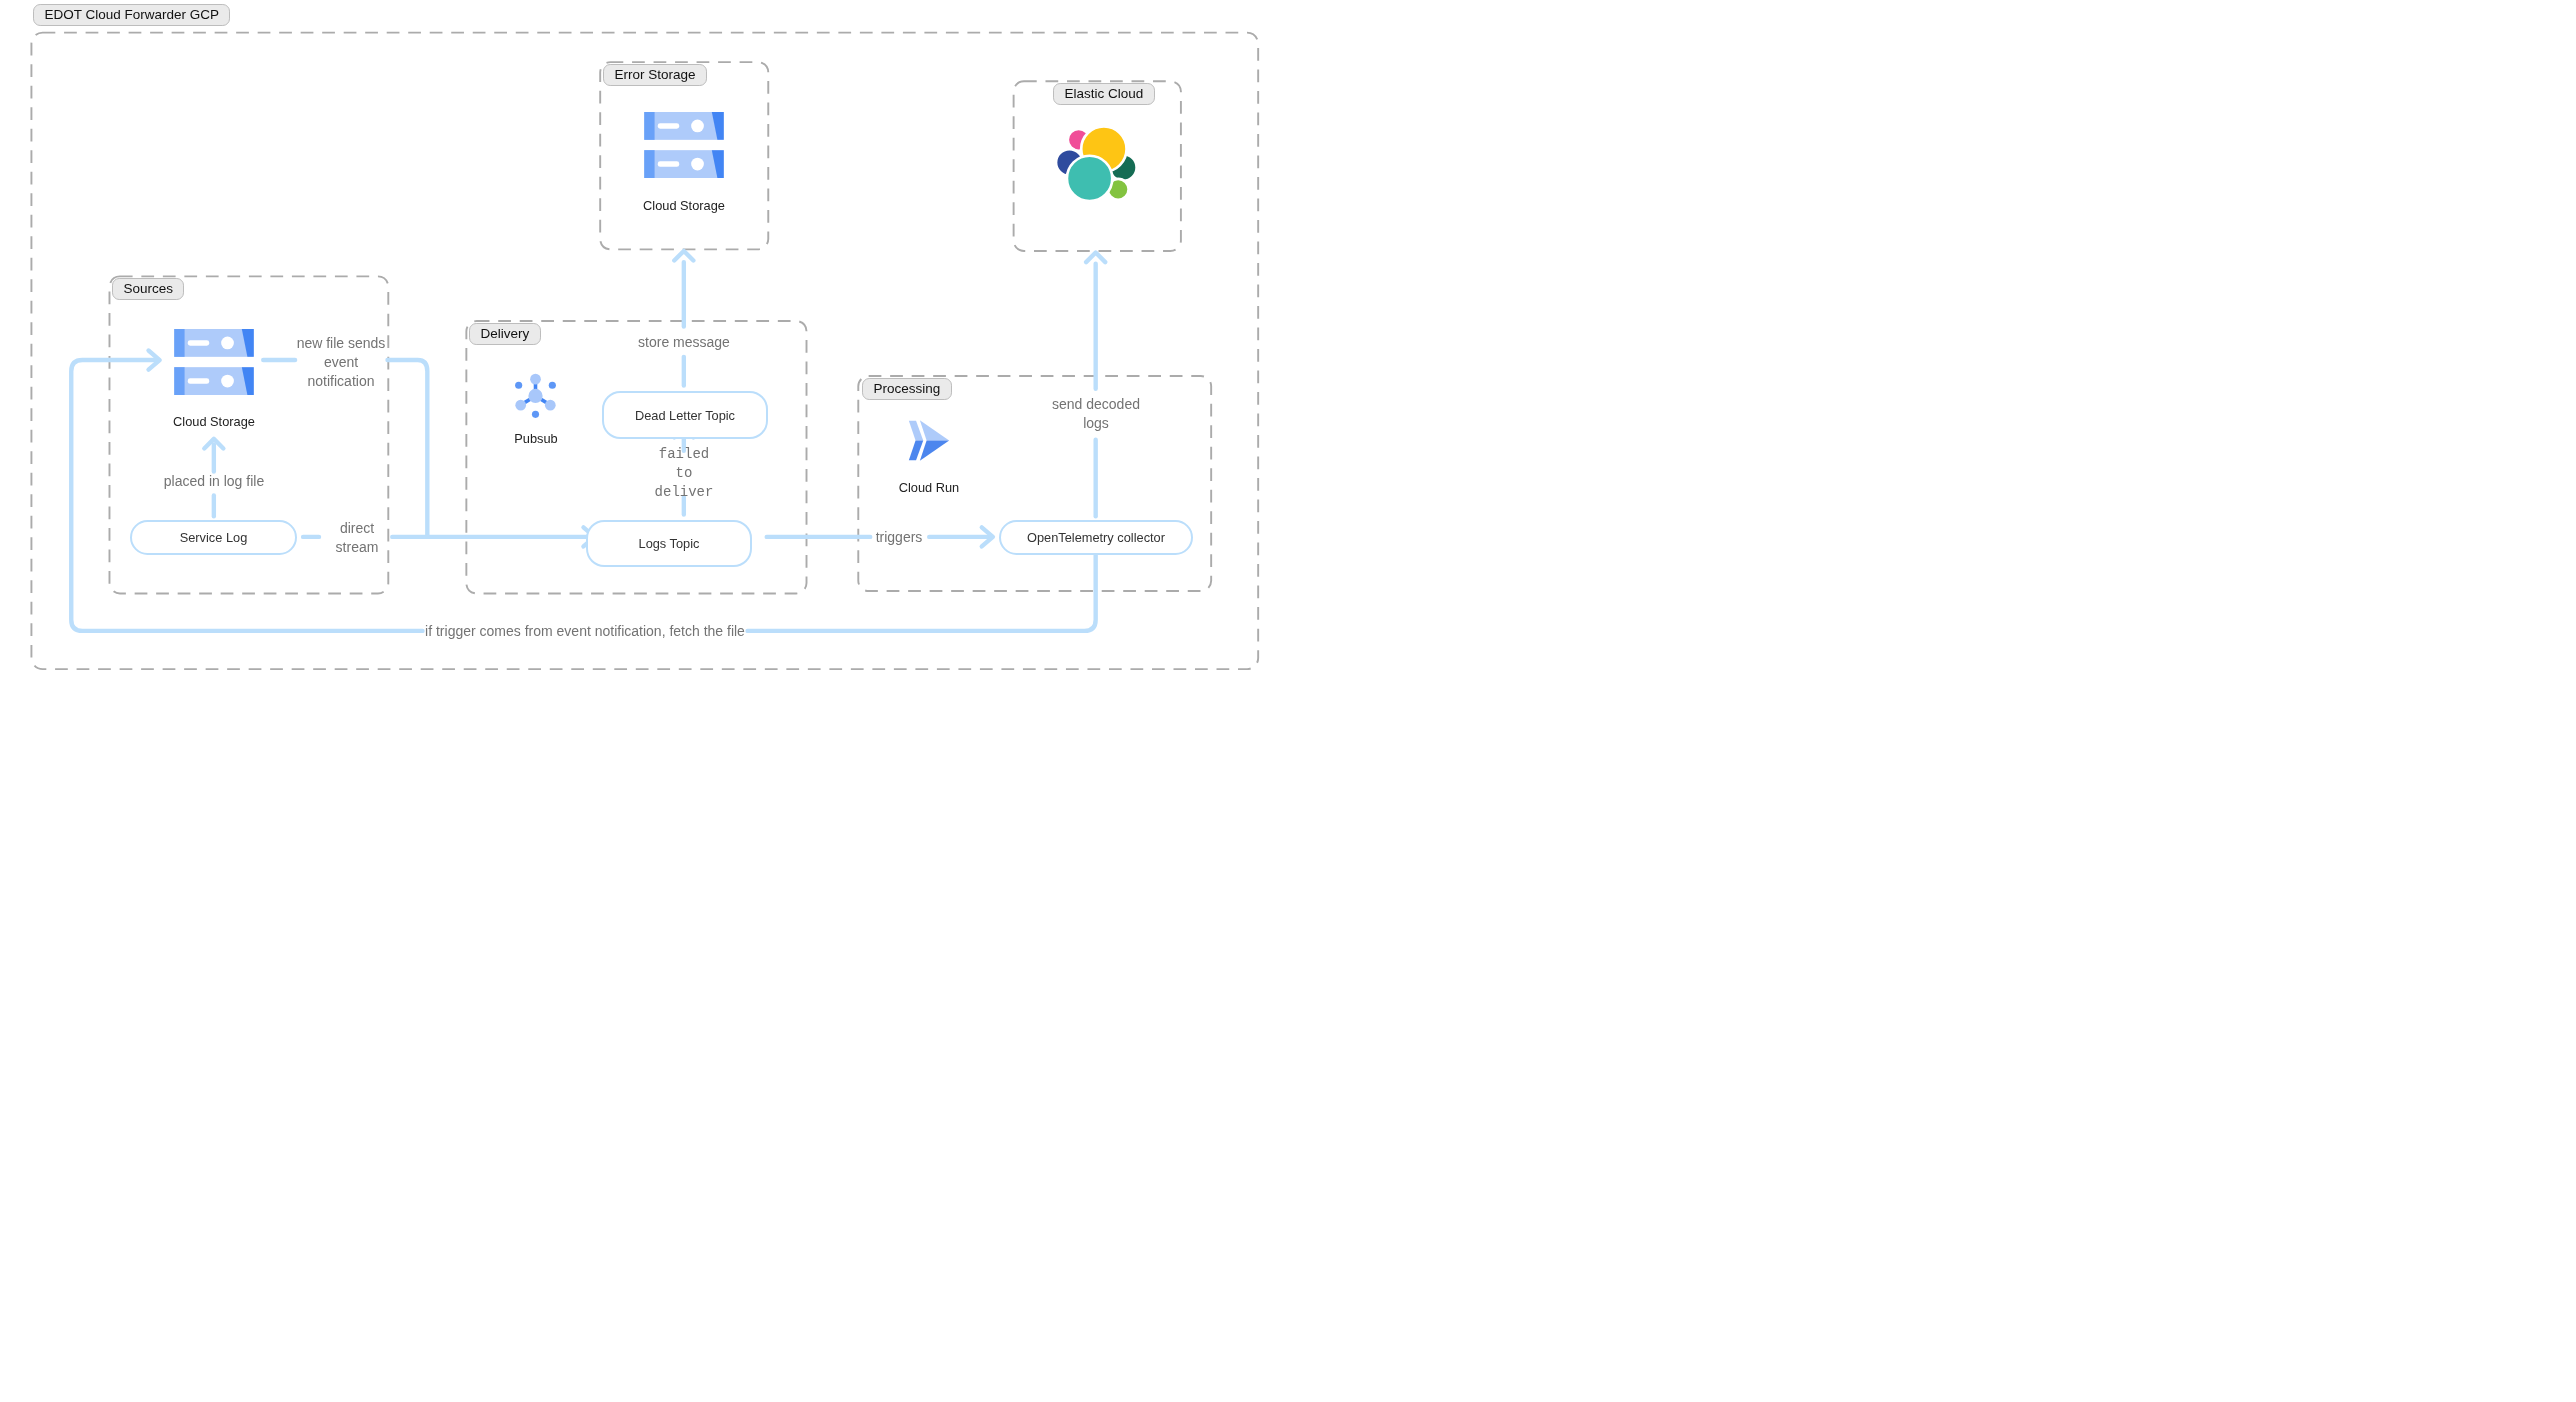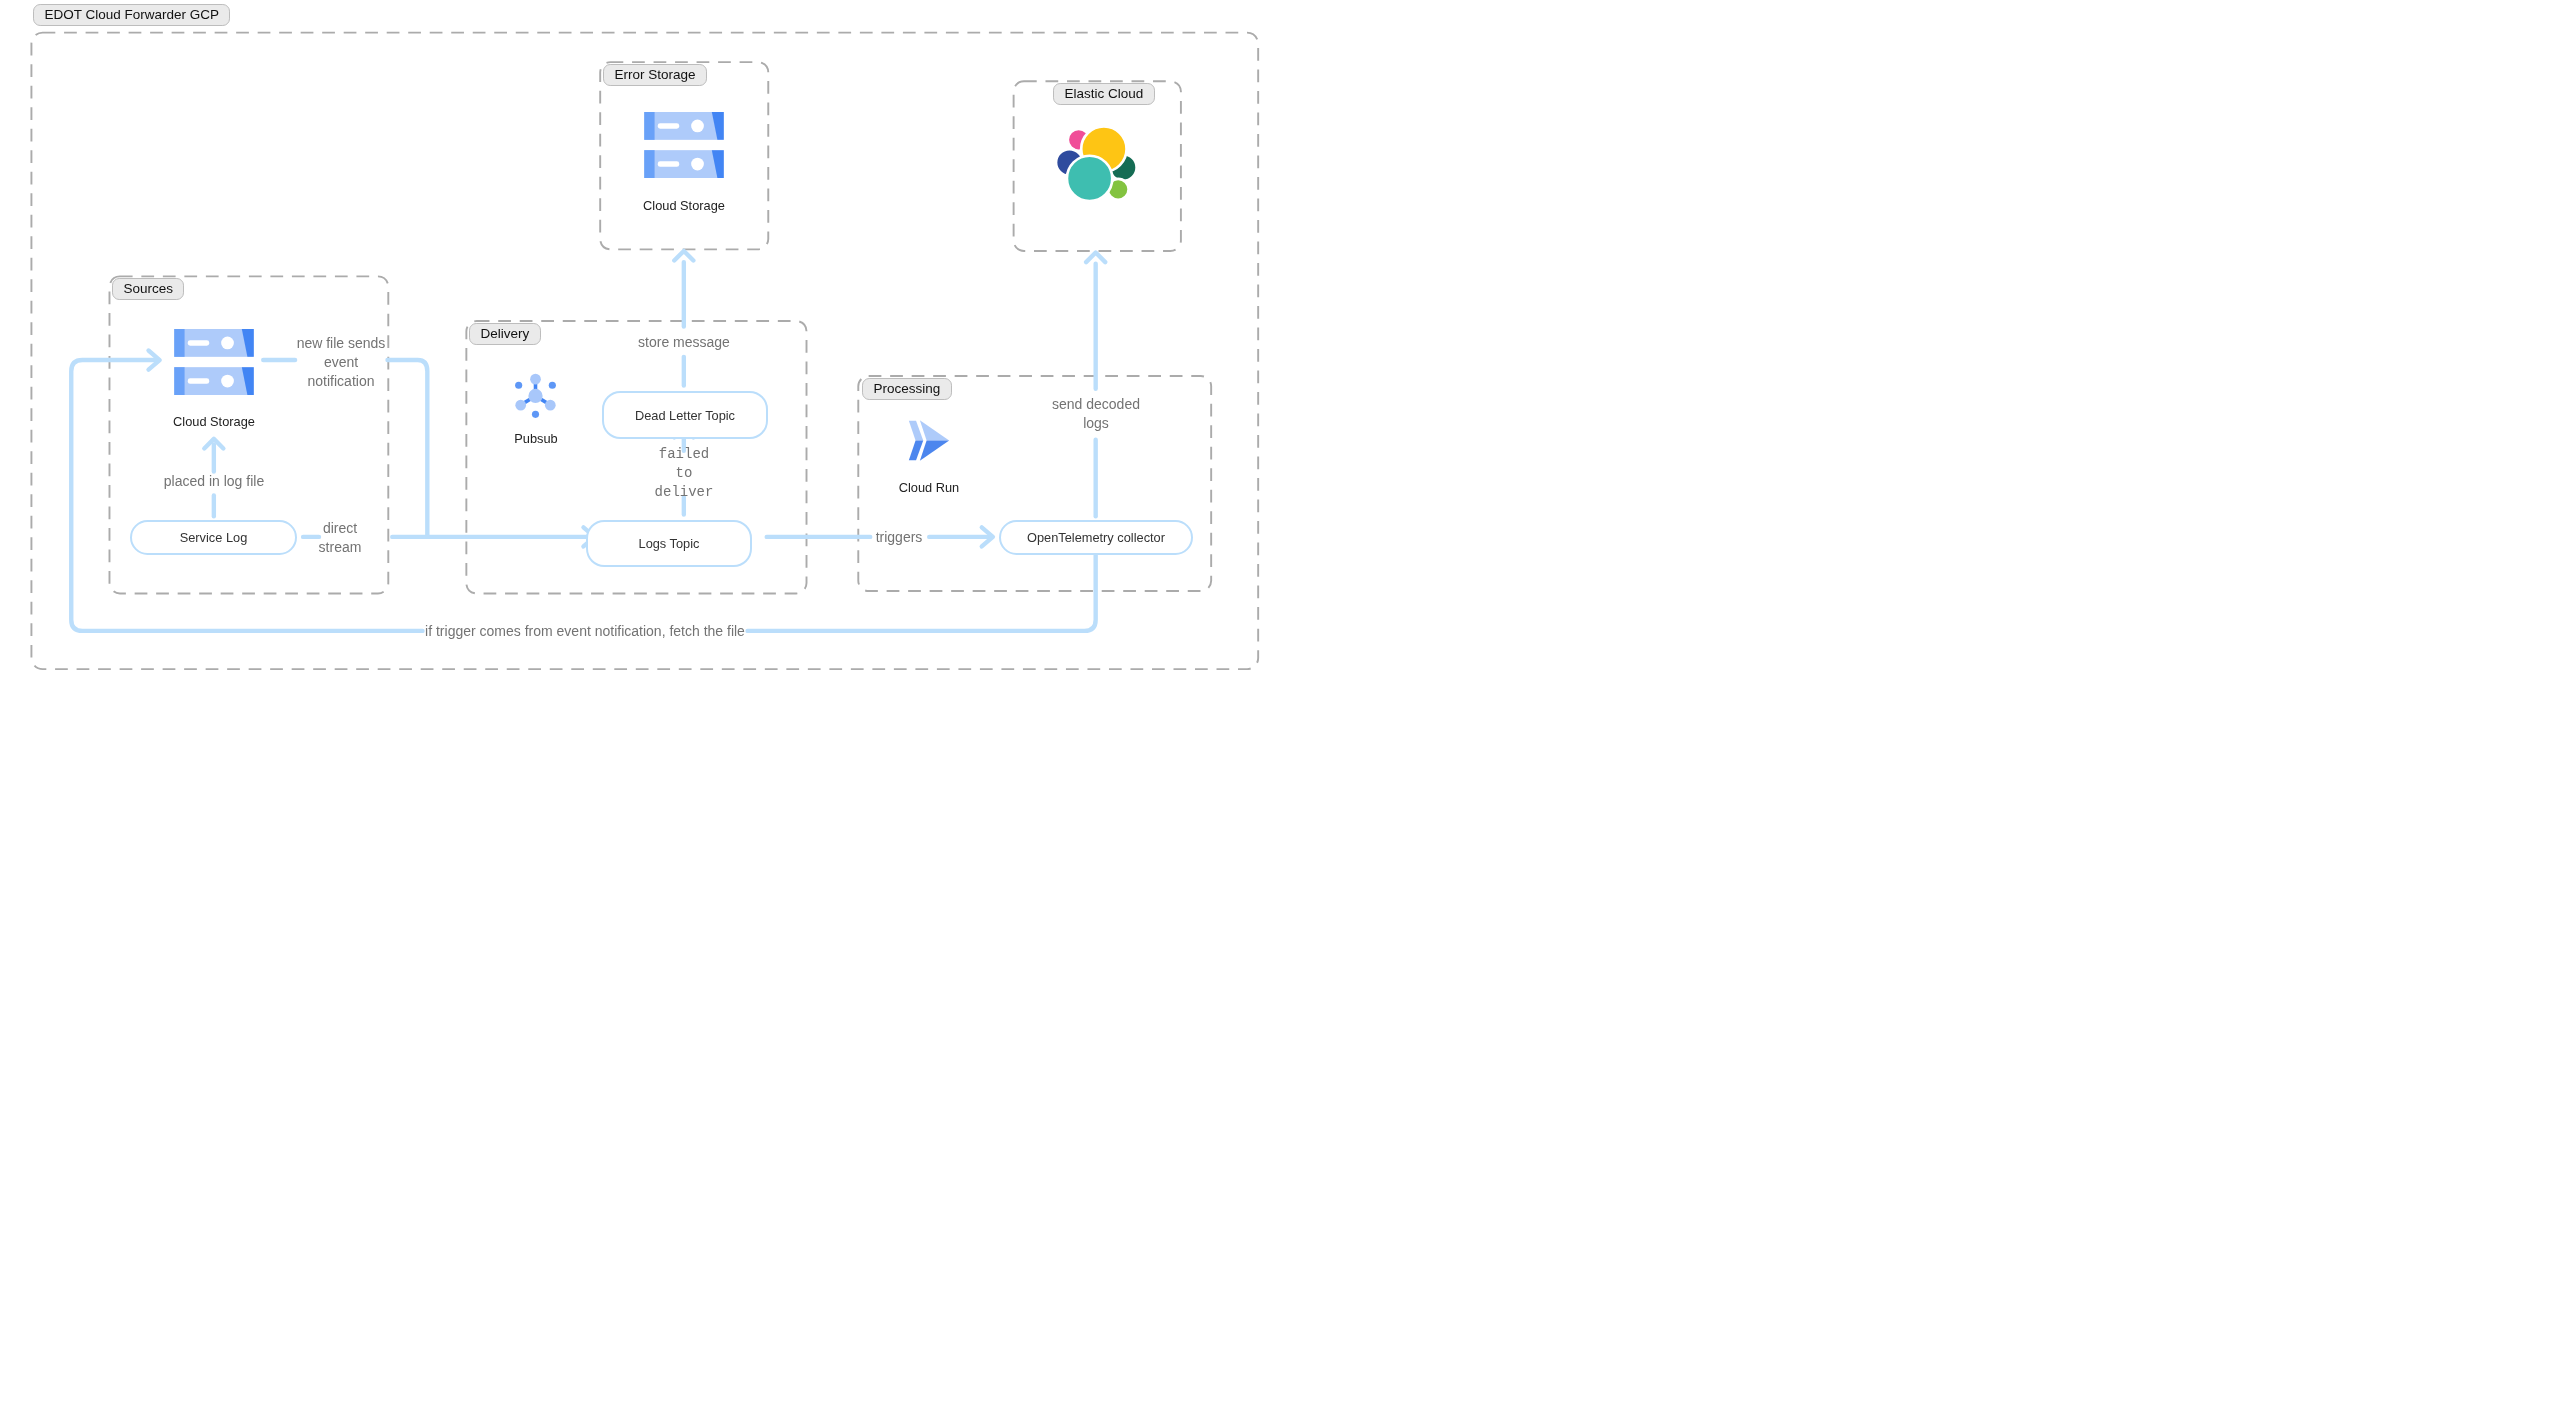--- a/index.html
+++ b/index.html
@@ -167,21 +167,21 @@
     <span>OpenTelemetry collector</span>
   </div>
 
   <div class="nlabel" style="left:214px;top:421px;">Cloud Storage</div>
   <div class="nlabel" style="left:684px;top:205px;">Cloud Storage</div>
   <div class="nlabel" style="left:536px;top:438px;">Pubsub</div>
   <div class="nlabel" style="left:929px;top:487px;">Cloud Run</div>
 
   <div class="elabel" style="left:341px;top:362px;width:89px;">new file sends event notification</div>
   <div class="elabel" style="left:214px;top:481px;">placed in log file</div>
-  <div class="elabel" style="left:340px;top:538px;width:54px;">direct stream</div>
+  <div class="elabel" style="left:357px;top:538px;width:54px;">direct stream</div>
   <div class="elabel" style="left:684px;top:342px;">store message</div>
   <div class="elabel" style="left:684px;top:473px;width:61px;font-family:Liberation Mono, monospace;">failed to deliver</div>
   <div class="elabel" style="left:899px;top:537px;">triggers</div>
   <div class="elabel" style="left:1096px;top:414px;width:94px;">send decoded logs</div>
   <div class="elabel" style="left:585px;top:631px;">if trigger comes from event notification, fetch the file</div>
 
 </div>
 
 
 </body></html>

